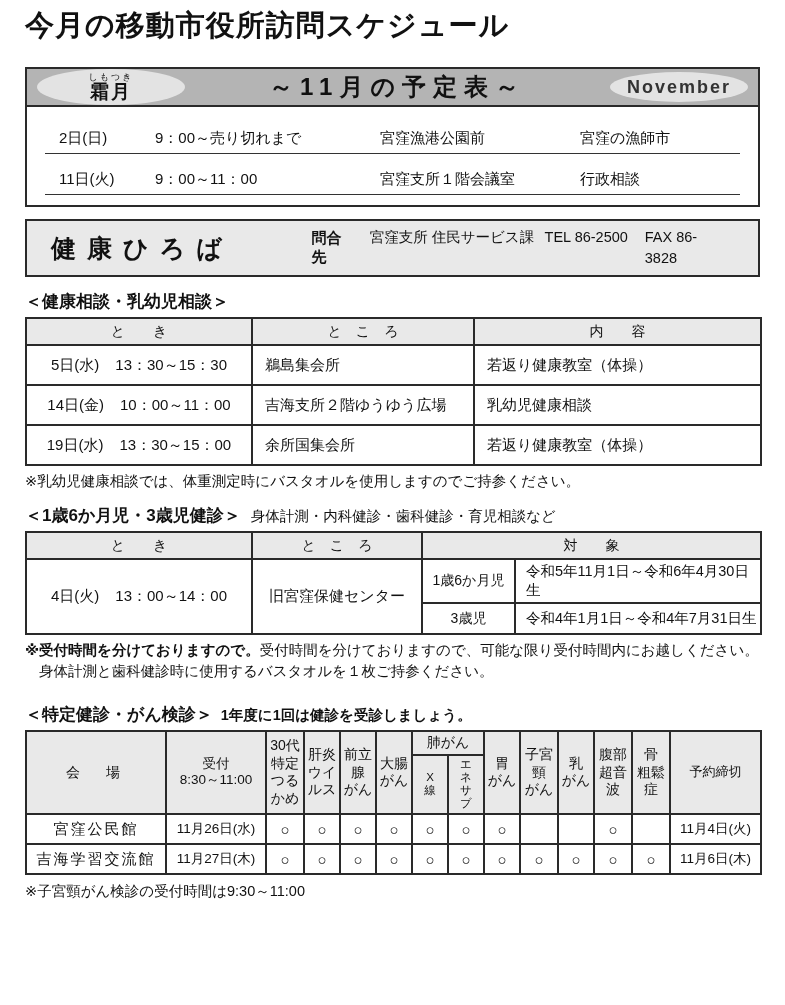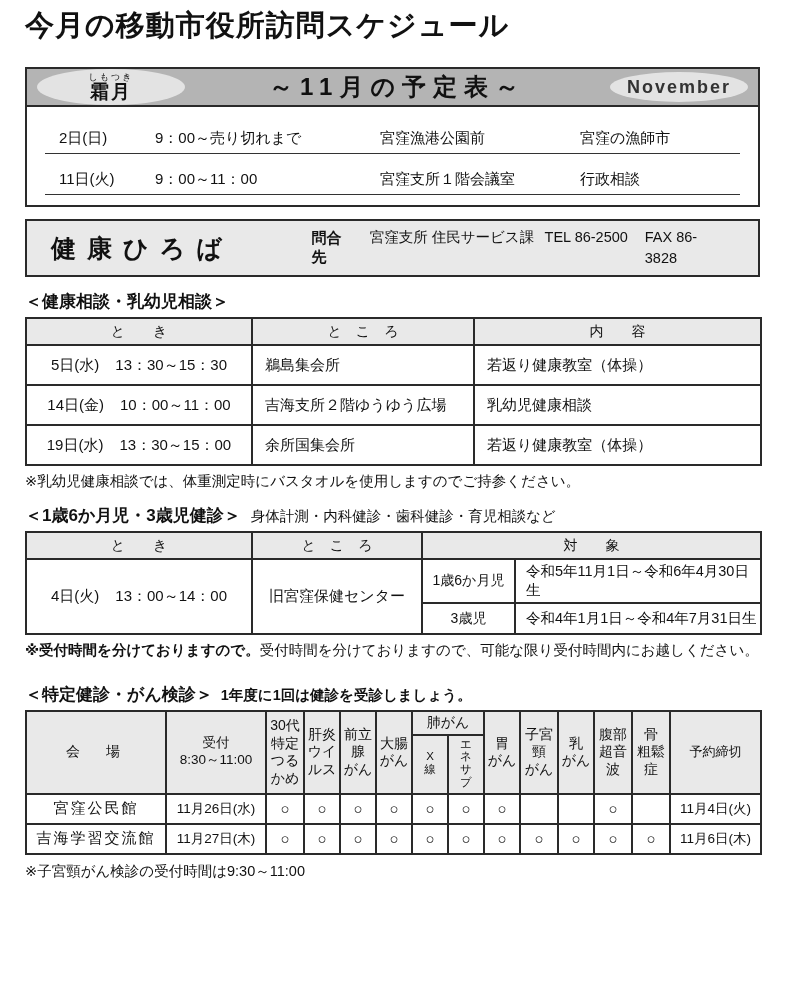--- a/index.html
+++ b/index.html
@@ -202,20 +202,21 @@
       <td class="range">令和5年11月1日～令和6年4月30日生</td>
     </tr>
     <tr>
       <td style="font-size:14px">3歳児</td>
       <td class="range">令和4年1月1日～令和4年7月31日生</td>
     </tr>
   </tbody>
     </table>
   <div class="note">
     <div><b>※受付時間を分けておりますので。</b><span>受付時間を分けておりますので、可能な限り受付時間内にお越しください。</span></div>
+    <div class="indent">身体計測と歯科健診時に使用するバスタオルを１枚ご持参ください。</div>
   </div>
 
   <div class="sec-head" style="margin-top:22px">
     <span>＜特定健診・がん検診＞</span><span class="sub-bold">1年度に1回は健診を受診しましょう。</span>
   </div>
   <table class="grid t-screen">
     <colgroup>
       <col style="width:140px">
         <col style="width:100px">
       <col style="width:38px">

